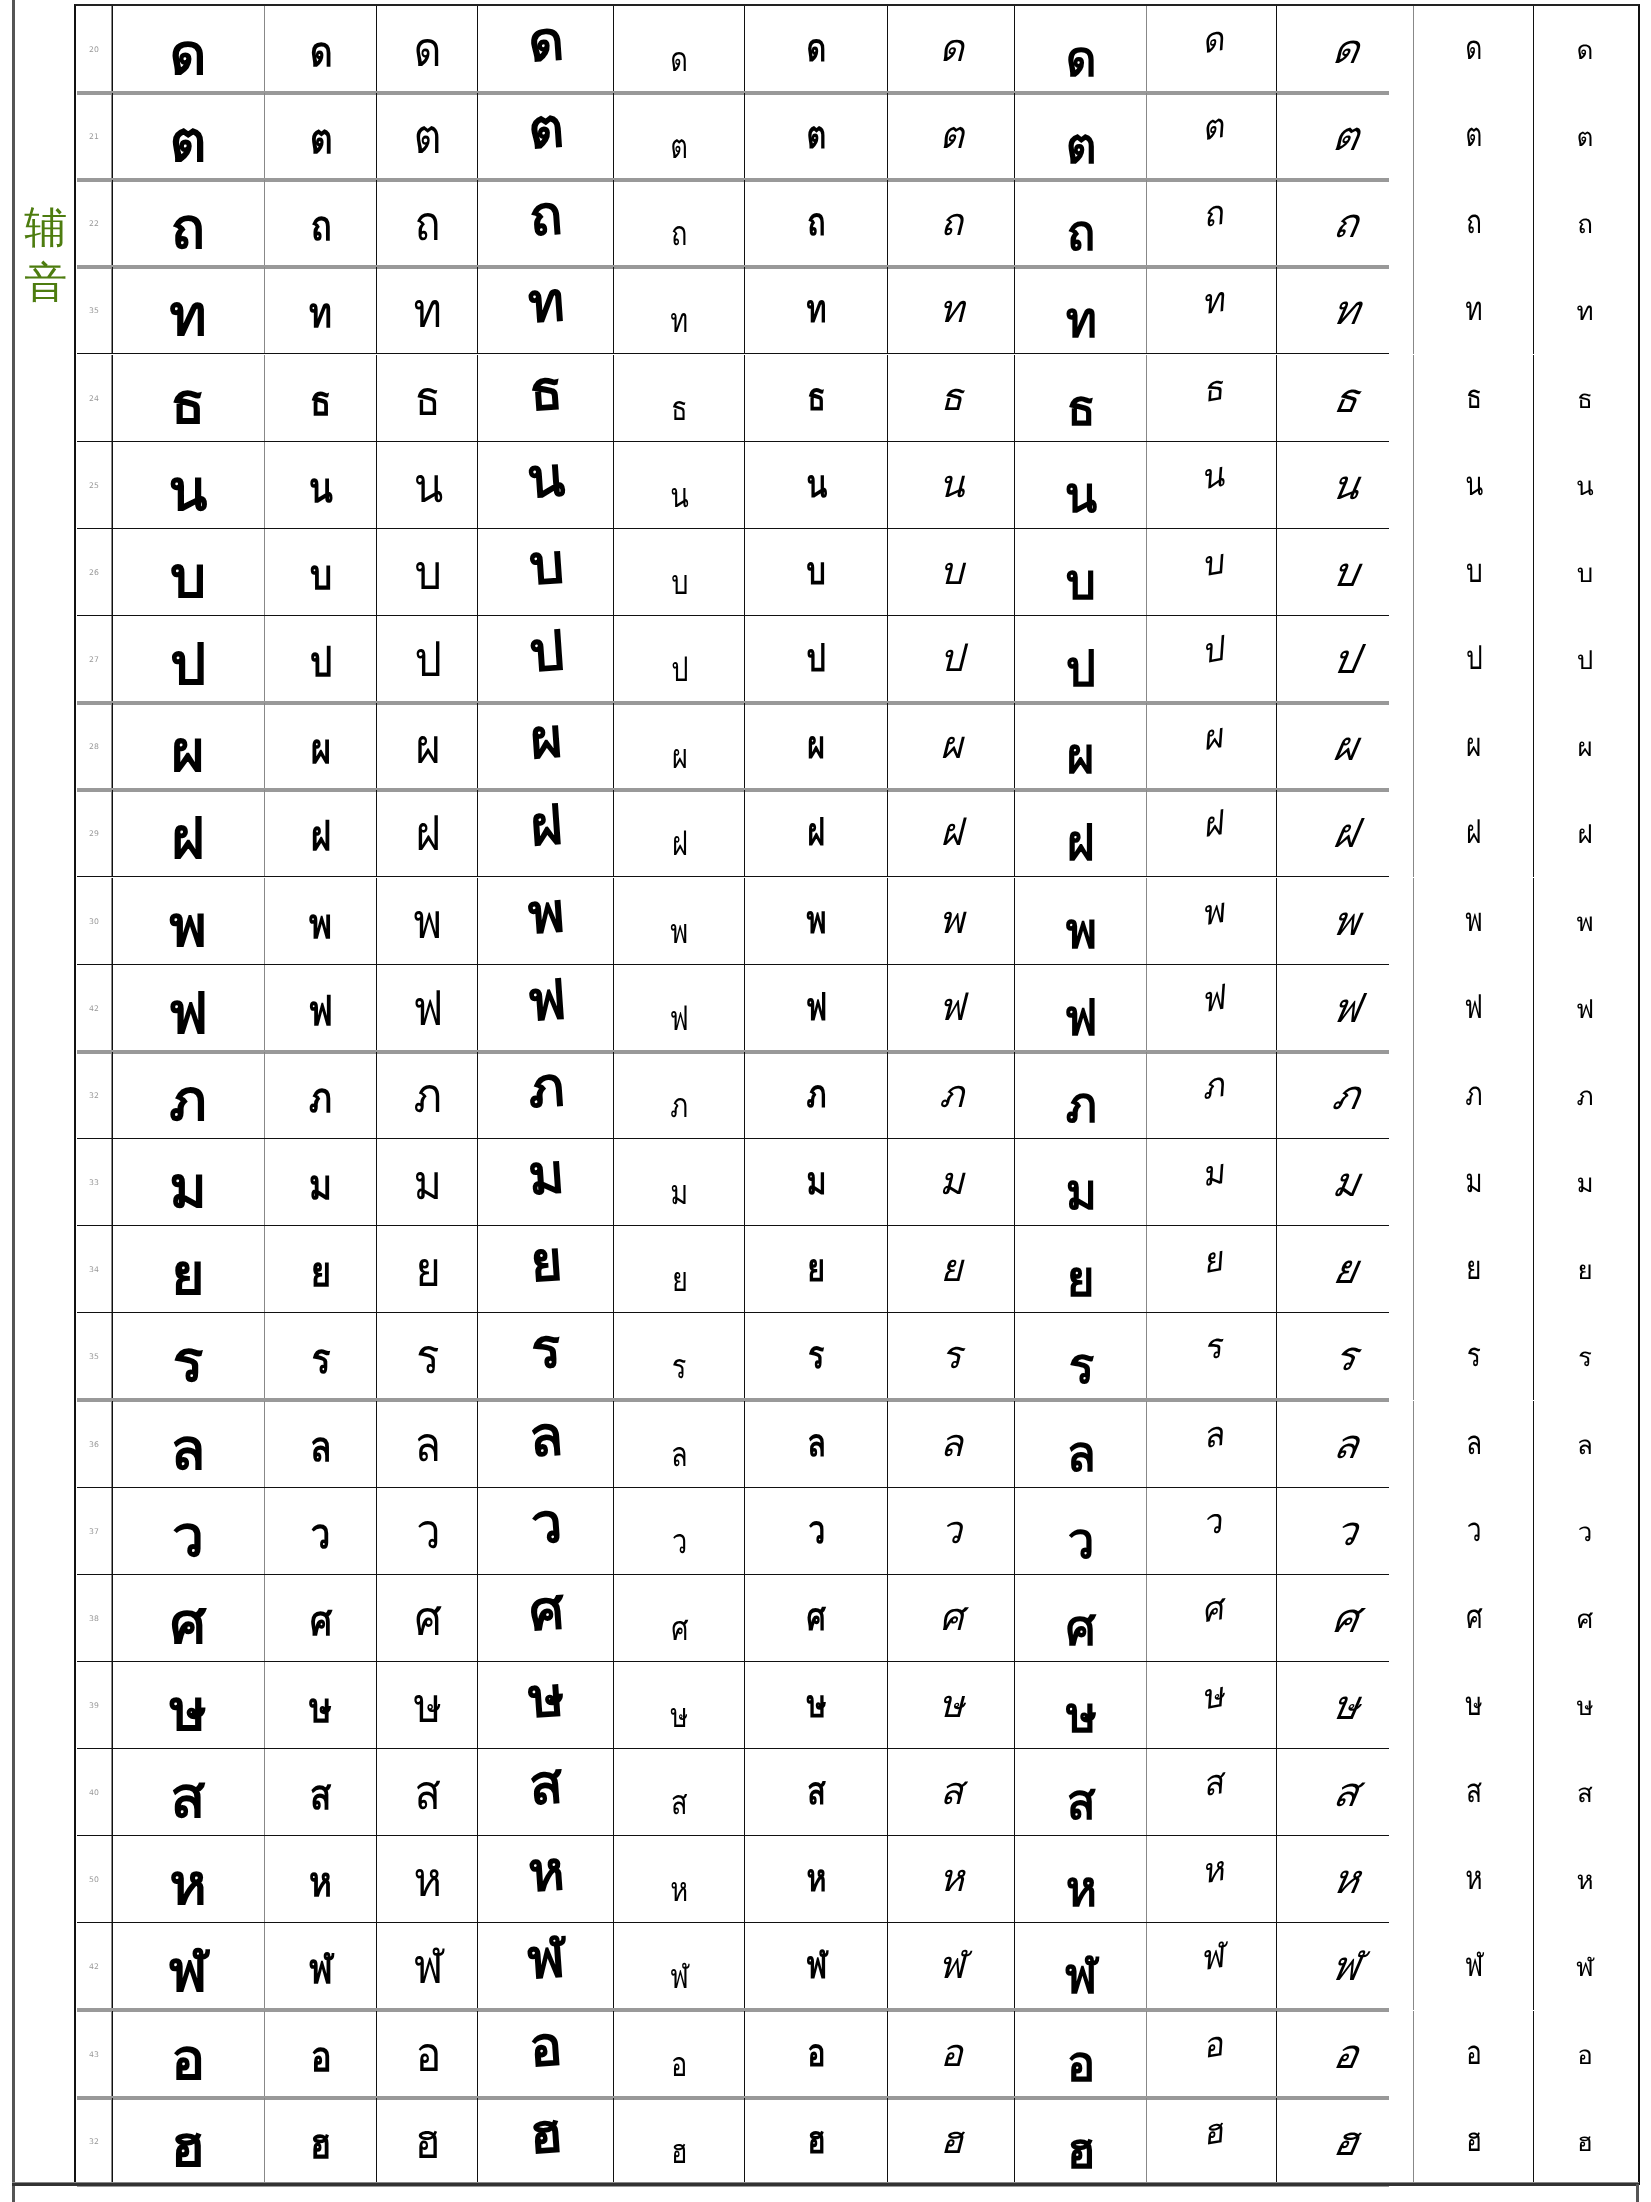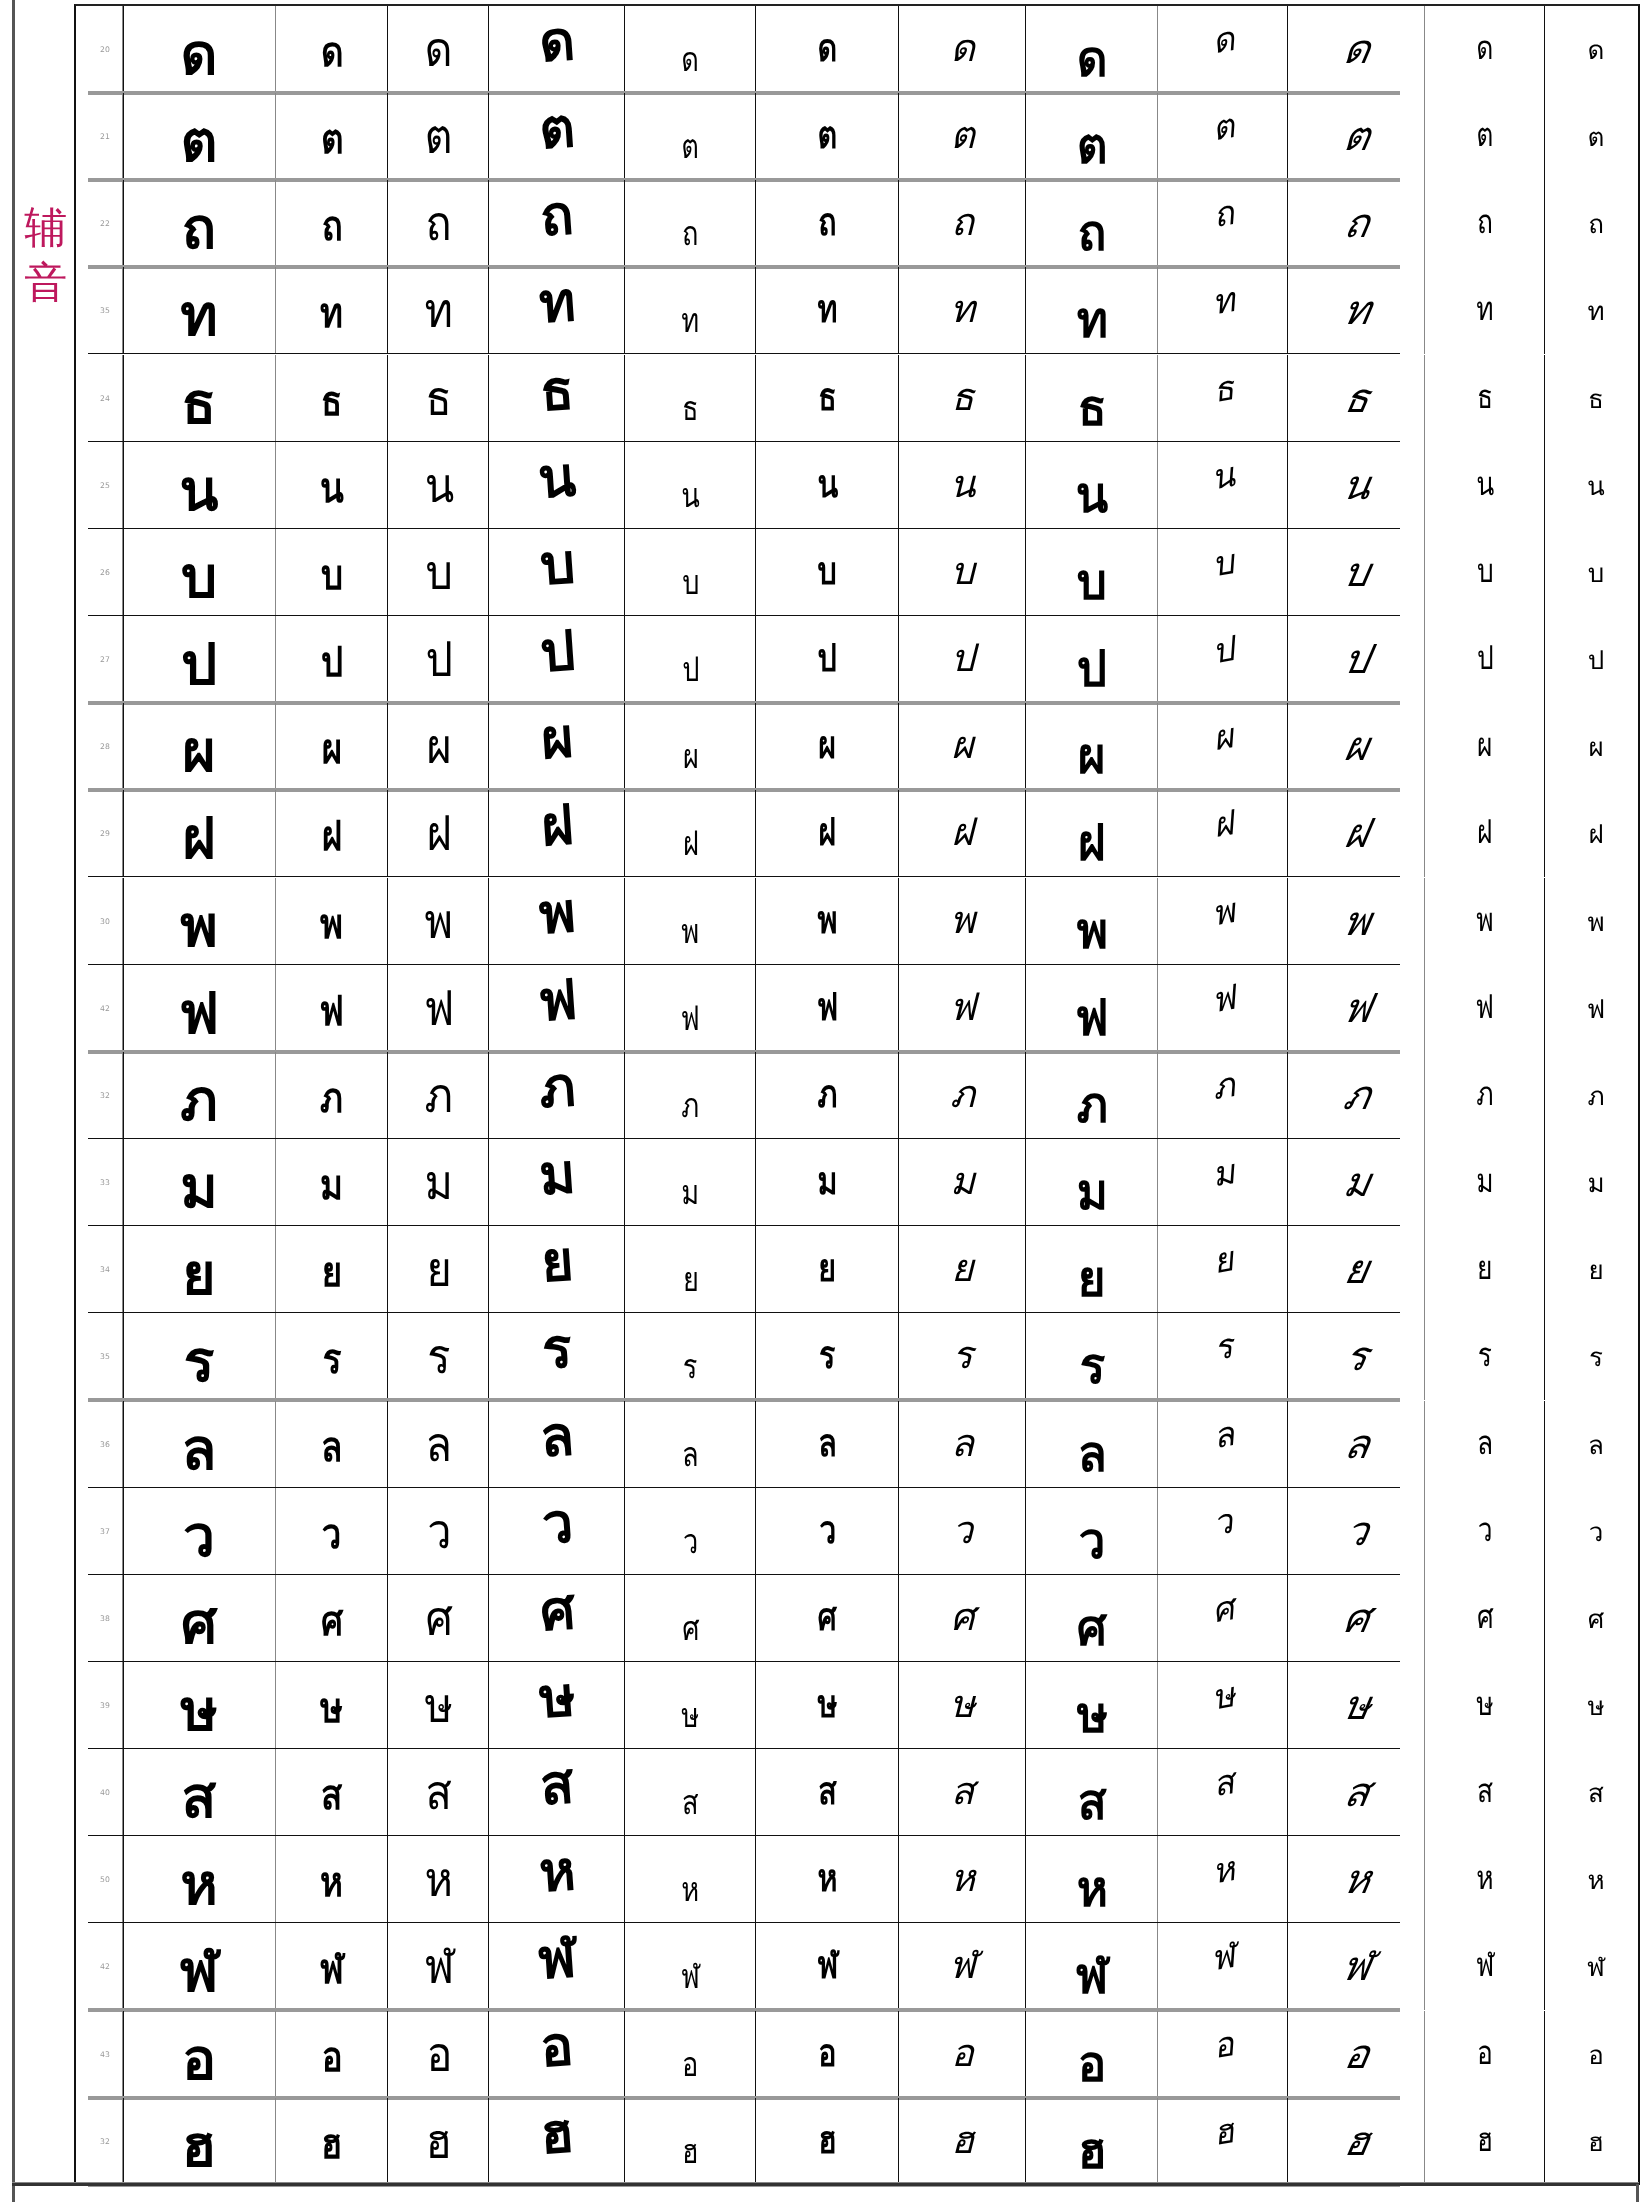--- a/index.html
+++ b/index.html
@@ -1,23 +1,23 @@
 <!DOCTYPE html>
 <html style="font-size:13.8px"><head>
 <meta charset="utf-8">
 <style>
   html, body { margin: 0; padding: 0; background: #ffffff; }
   body { width: 1652px; height: 2203px; position: relative; overflow: hidden; font-family: "DejaVu Sans", sans-serif; color: #000; }
   .frame-left { position: absolute; left: 12px; top: 0; width: 2.6px; height: 2203px; background: #555; }
   .frame-right { position: absolute; left: 1636px; top: 2184px; width: 2.6px; height: 19px; background: #555; }
   .bottom-rule { position: absolute; left: 12px; top: 2182px; width: 1627px; height: 3.4px; background: #333; border-top: 1.7px solid #888; }
   .label-col { position: absolute; left: 14.6px; top: 0; width: 59px; height: 2184px; }
-  .section-label { position: absolute; left: 5.2px; top: 200px; width: 52px; font-family: "DejaVu Serif", serif; font-size: 43px; line-height: 55px; text-align: center; color: #be185d; }
+  .section-label { position: absolute; left: 5.2px; top: 200px; width: 52px; font-family: "DejaVu Serif", serif; font-size: 43px; line-height: 55px; text-align: center; color: #4d7c0f; }
   .table { position: absolute; left: 74px; top: 4.3px; width: 1562px; border-top: 2.6px solid #222; border-right: 2.6px solid #111; border-left: 2.6px solid #111; }
-  .row { position: absolute; left: 12px; width: 1312px; height: 87px; }
+  .row { position: absolute; left: 1px; width: 1312px; height: 87px; }
   .row .hline { position: absolute; left: 0; bottom: 0; width: 100%; height: 1.7px; background: #111; }
   .row.grey .hline { height: 4.3px; background: #999; bottom: -1.7px; }
   .num { position: absolute; left: 0; top: 0; width: 34px; height: 100%; border-right: 2.6px solid #111; display: flex; align-items: center; justify-content: center; font-size: 7.7px; color: #999; }
   .cell { position: absolute; top: 0; height: 100%; display: flex; align-items: center; justify-content: center; }
   .cell.bl { border-left: 1.7px solid #111; }
   .cell.gl { border-left: 1.7px solid #888; }
   .g { display: inline-block; line-height: 1; }
   .c1 { font-family: "DejaVu Sans", sans-serif; font-size: 57px; font-weight: bold; transform: translateY(5.2px); }
   .c2 { font-family: "DejaVu Sans", sans-serif; font-size: 41px; transform: translateY(3.4px) scaleX(0.85); font-weight: bold; }
   .c3 { font-family: "Liberation Sans", sans-serif; font-size: 48px; transform: translateY(0px) scaleX(0.9); }

